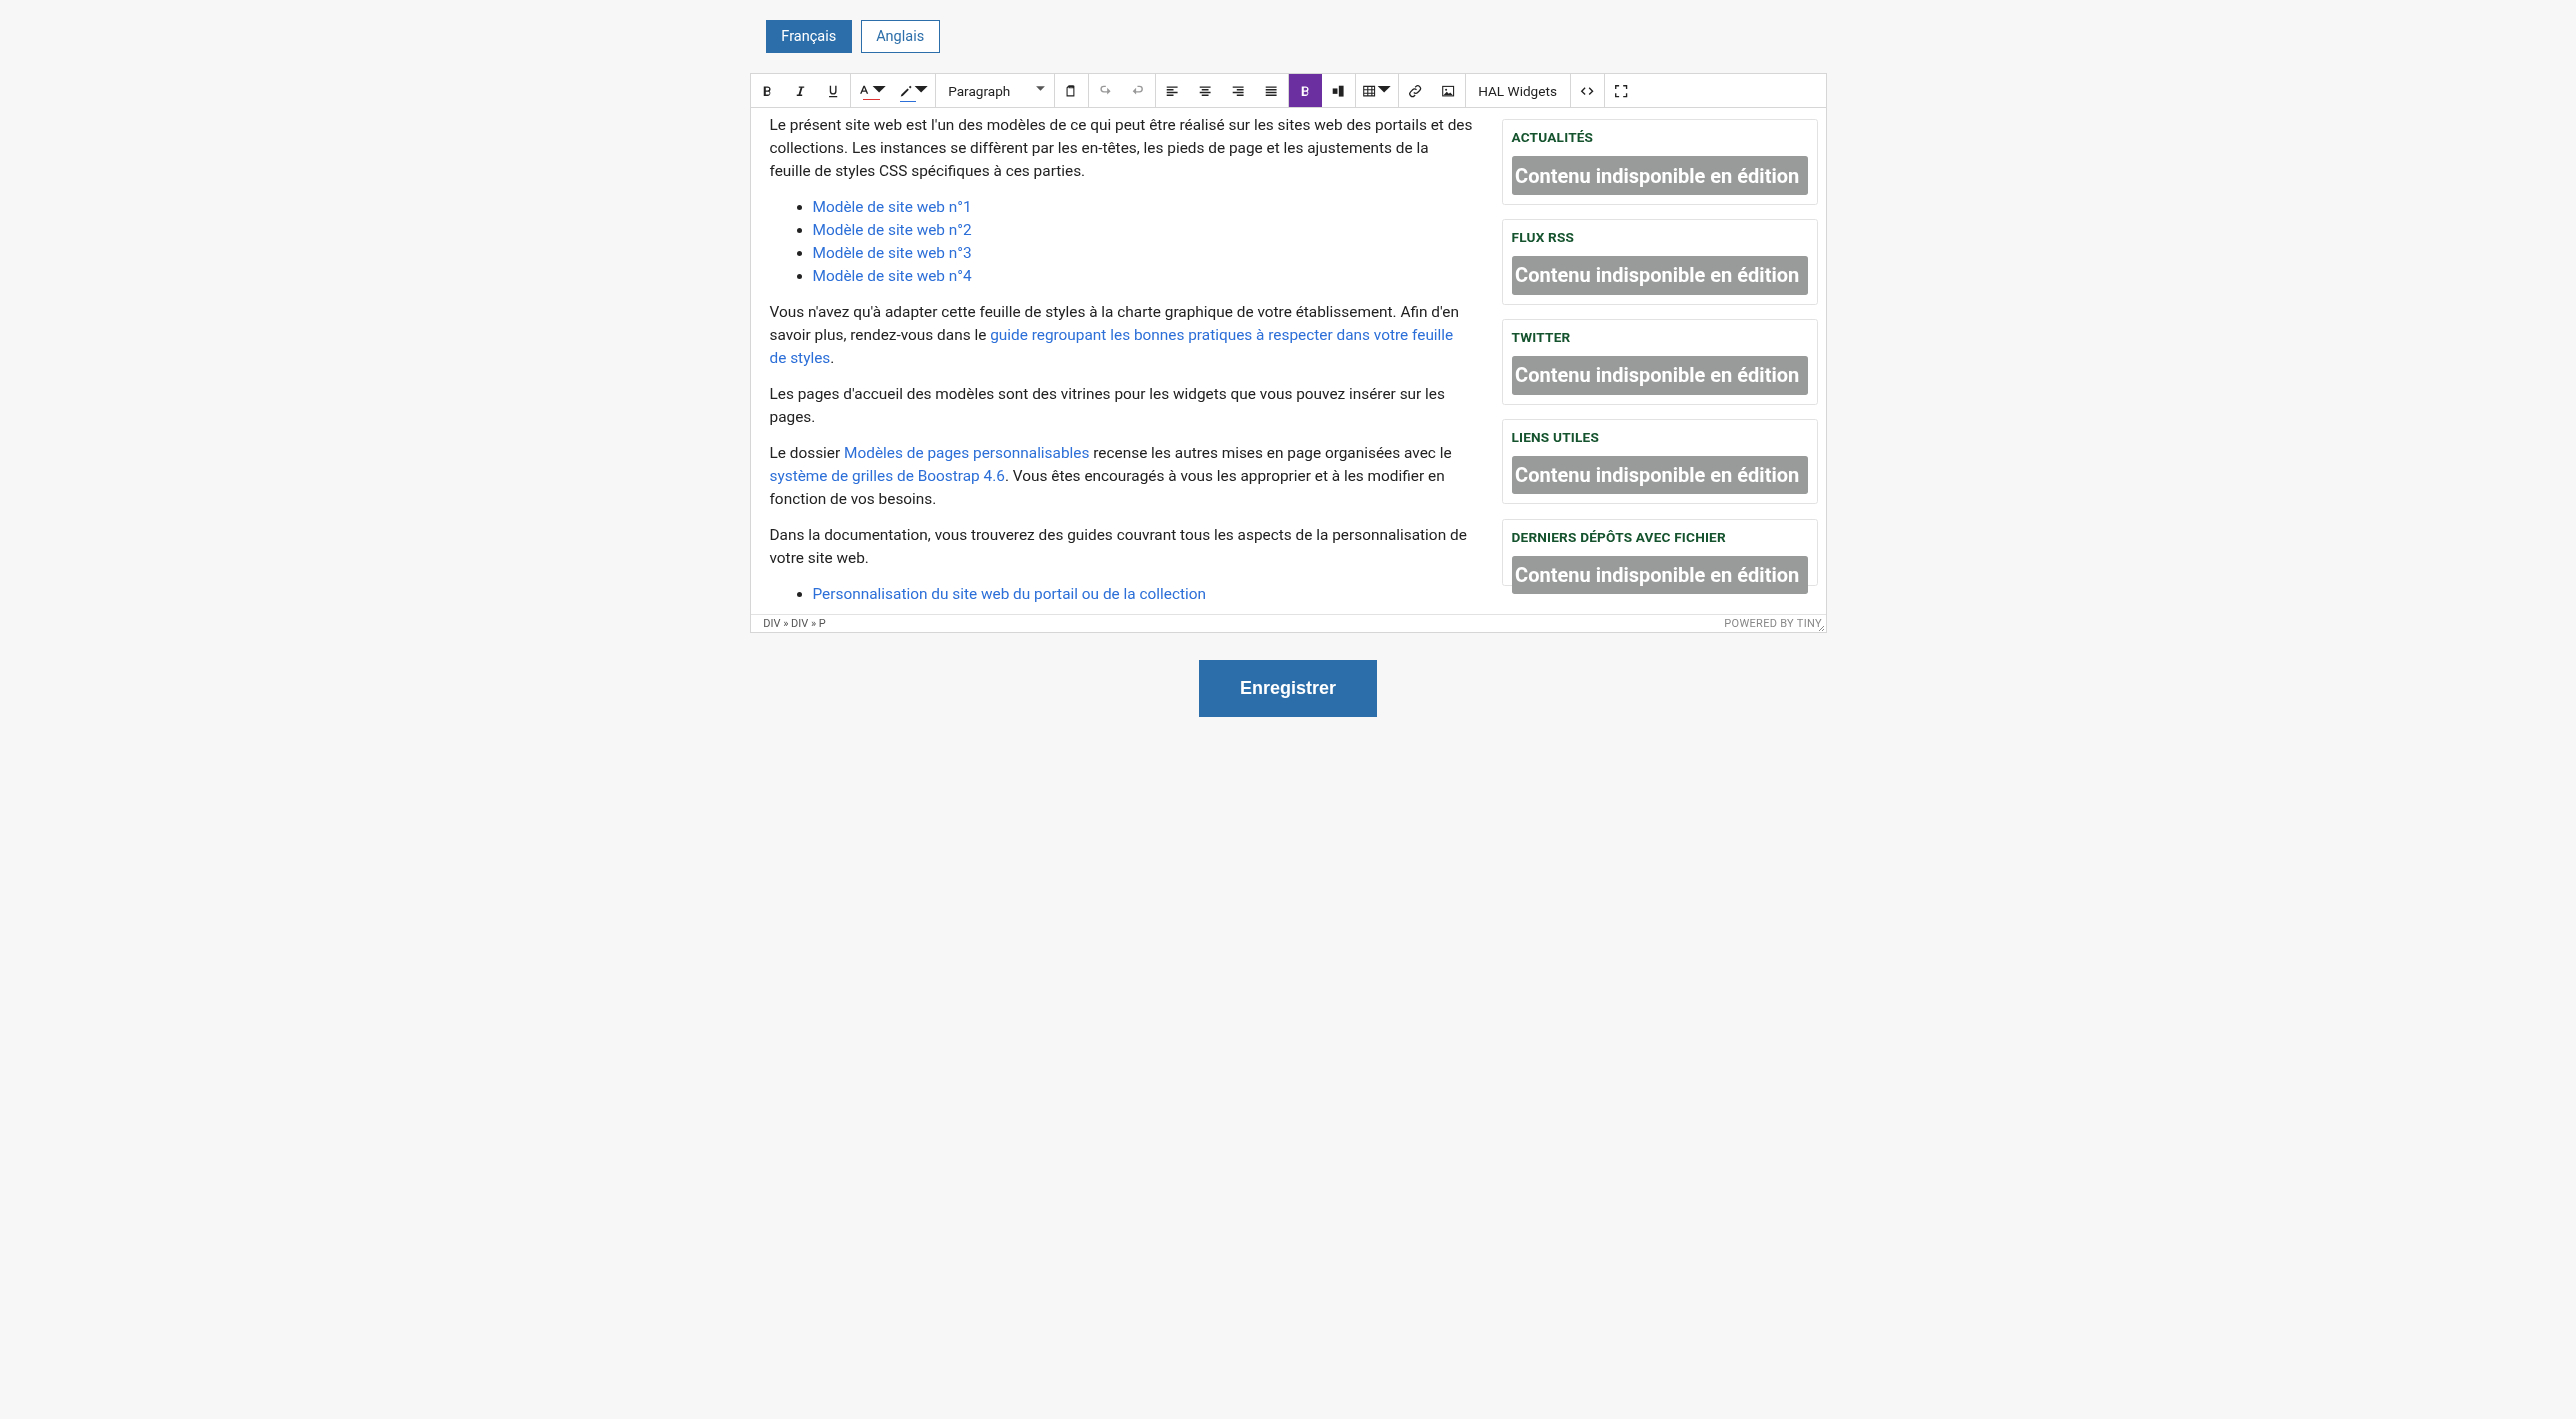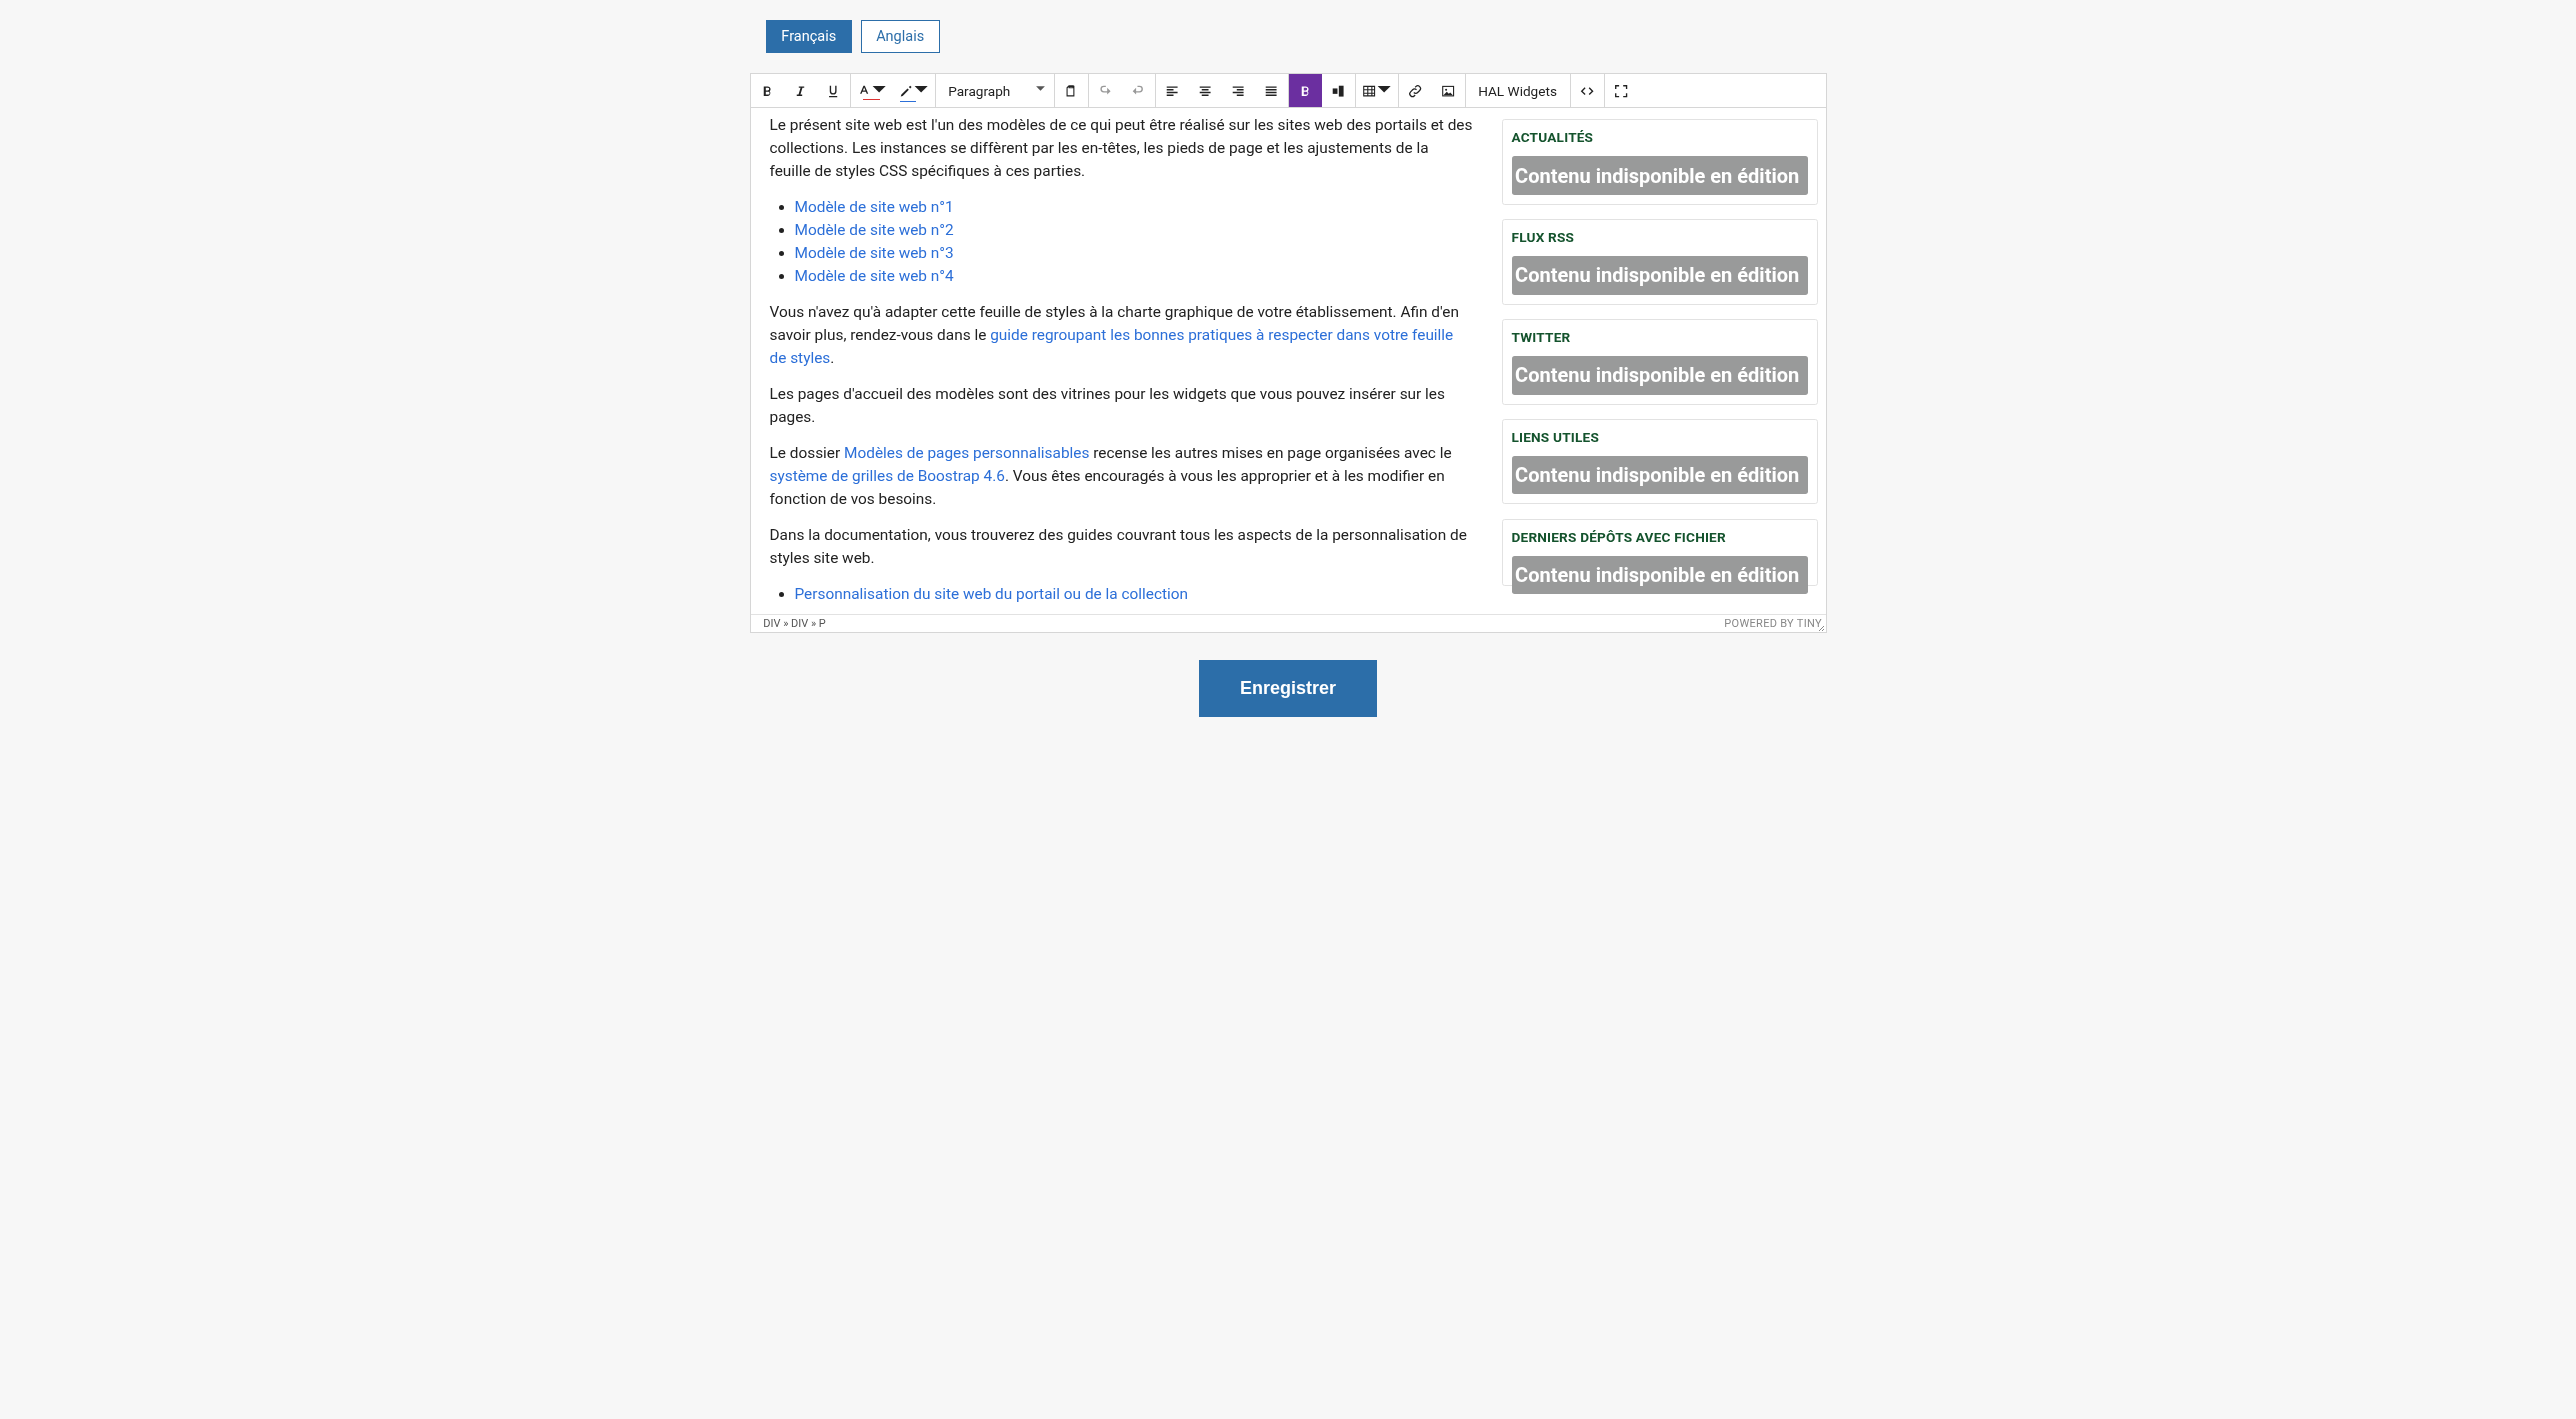--- a/index.html
+++ b/index.html
@@ -90,21 +90,21 @@
     position: relative;
   }
   .content-left {
     flex: 1;
     padding: 5.4px 0 0 0;
     overflow: hidden;
     font-size: 15.4px;
     line-height: 1.5;
   }
   .content-left p { margin: 0 0 12.7px 0; padding: 0 19px; }
-  .content-left ul { margin: 0 0 12.7px 0; padding-left: 44px; }
+  .content-left ul { margin: 0 0 12.7px 0; padding-left: 62px; }
   .content-left li { margin: 0; }
   .content-left a { color: #2c6fd8; text-decoration: none; }
   .content-right {
     width: 333px;
     padding: 11px 7.2px 0 9px;
     overflow: hidden;
   }
   .widget-box {
     border: 0.9px solid #e2e2e2;
     border-radius: 2.7px;
@@ -345,21 +345,21 @@
         <p>Le présent site web est l'un des modèles de ce qui peut être réalisé sur les sites web des portails et des collections. Les instances se diffèrent par les en-têtes, les pieds de page et les ajustements de la feuille de styles CSS spécifiques à ces parties.</p>
         <ul>
           <li><a href="#">Modèle de site web n°1</a></li>
           <li><a href="#">Modèle de site web n°2</a></li>
           <li><a href="#">Modèle de site web n°3</a></li>
           <li><a href="#">Modèle de site web n°4</a></li>
         </ul>
         <p><span>Vous n'avez qu'à adapter cette feuille de styles à la charte graphique de votre établissement. Afin d'en savoir plus, rendez-vous dans le </span><a href="#">guide regroupant les bonnes pratiques à respecter dans votre feuille de styles</a><span>.</span></p>
         <p>Les pages d'accueil des modèles sont des vitrines pour les widgets que vous pouvez insérer sur les pages.</p>
         <p><span>Le dossier </span><a href="#">Modèles de pages personnalisables</a><span> recense les autres mises en page organisées avec le </span><a href="#">système de grilles de Boostrap 4.6</a><span>. Vous êtes encouragés à vous les approprier et à les modifier en fonction de vos besoins.</span></p>
-        <p>Dans la documentation, vous trouverez des guides couvrant tous les aspects de la personnalisation de styles site web.</p>
+        <p>Dans la documentation, vous trouverez des guides couvrant tous les aspects de la personnalisation de votre site web.</p>
         <ul>
           <li><a href="#">Personnalisation du site web du portail ou de la collection</a></li>
         </ul>
       </div>
 
       <div class="content-right">
         <div class="widget-box">
           <div class="widget-title">ACTUALITÉS</div>
           <div class="widget-unavail">Contenu indisponible en édition</div>
         </div>

